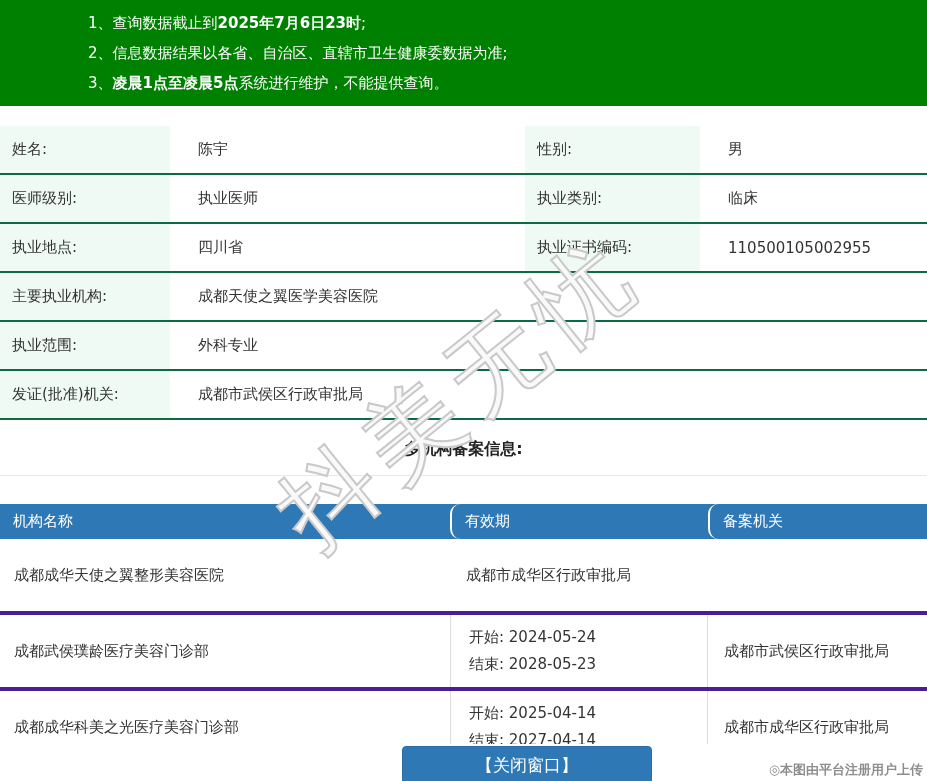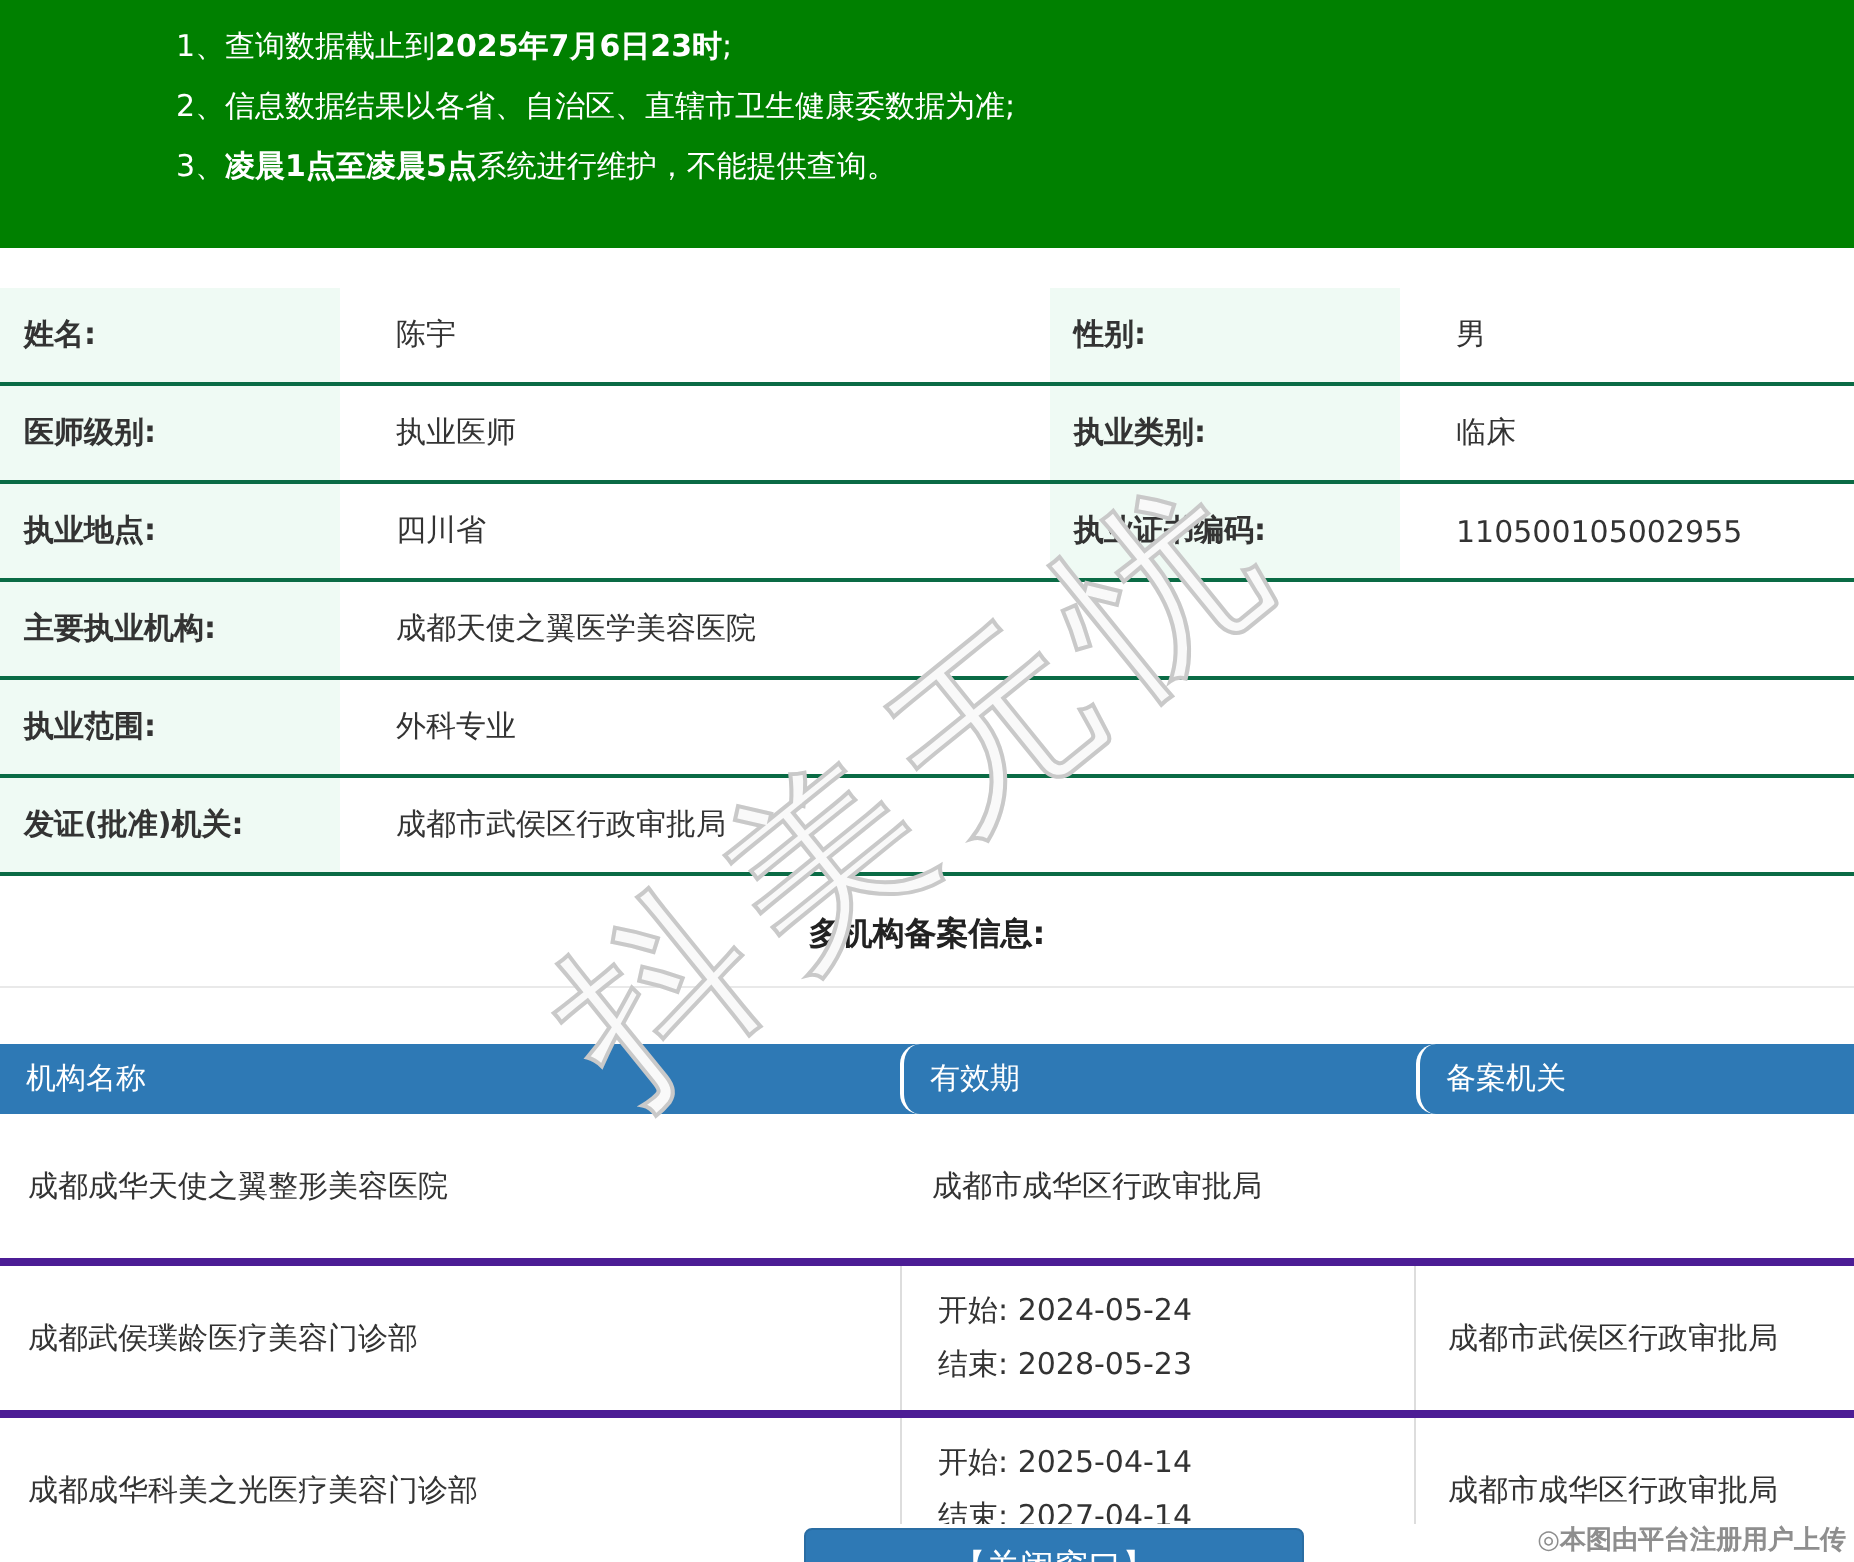--- a/index.html
+++ b/index.html
@@ -7,35 +7,35 @@
   body {
     width:927px; height:781px; position:relative; overflow:hidden;
     background:#ffffff; color:#333;
     font-family:"DejaVu Sans","Liberation Sans",sans-serif;
   }
 
   
   .notice {
     background:#008000; color:#fff;
     padding:8px 20px 8px 88px;
-    height:124px;
+    height:106px;
   }
   .notice ol { list-style:none; margin:0; padding:0; }
   .notice li { font-size:15px; line-height:30px; white-space:nowrap; }
   .notice b { font-weight:bold; }
 
   
   .info { margin-top:20px; }
   .info-row {
     display:grid; grid-template-columns:170px 355px 175px 227px;
     height:49px; border-bottom:2px solid #0a6b45; font-size:15px;
   }
   .info-row.full { grid-template-columns:170px 757px; }
   .cell-label {
-    background:#effaf4; display:flex; align-items:center; padding-left:12px;font-weight:bold;
+    background:#effaf4; display:flex; align-items:center; padding-left:12px;
   }
   .cell-value { display:flex; align-items:center; padding-left:28px; }
 
   
   .section-title {
     text-align:center; font-weight:bold; font-size:16px; color:#222;
     margin:19px 0 15px;
   }
   .hr { border-top:1px solid #e9e9e9; height:0; }
 

